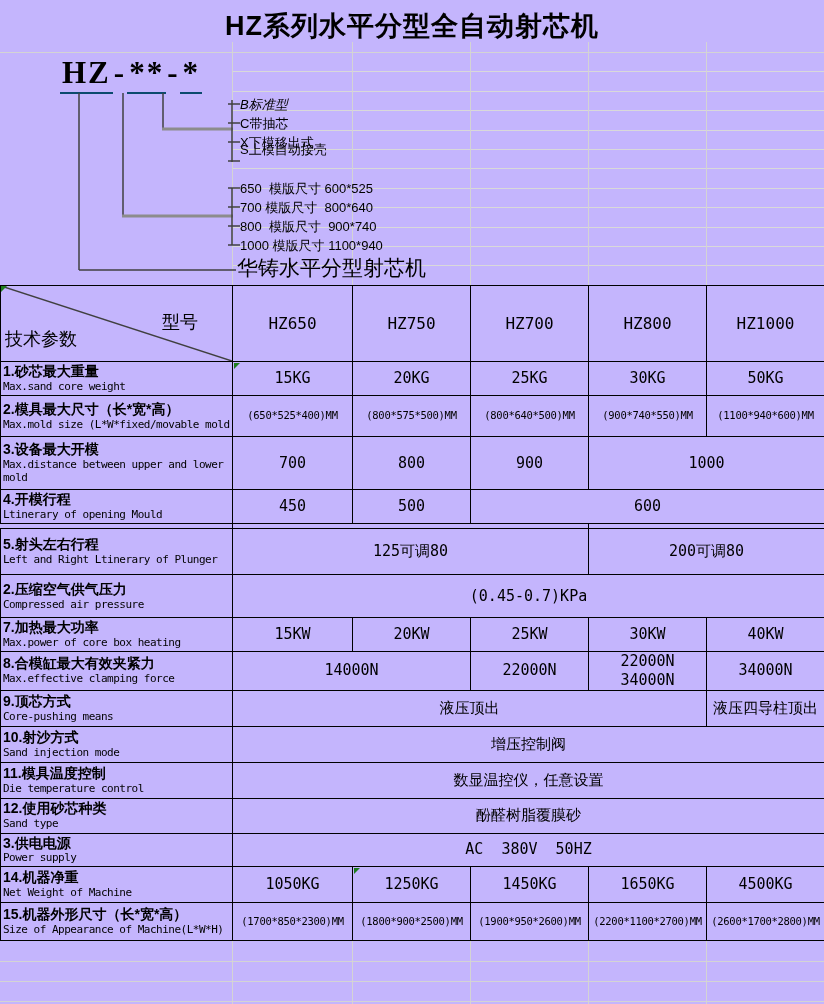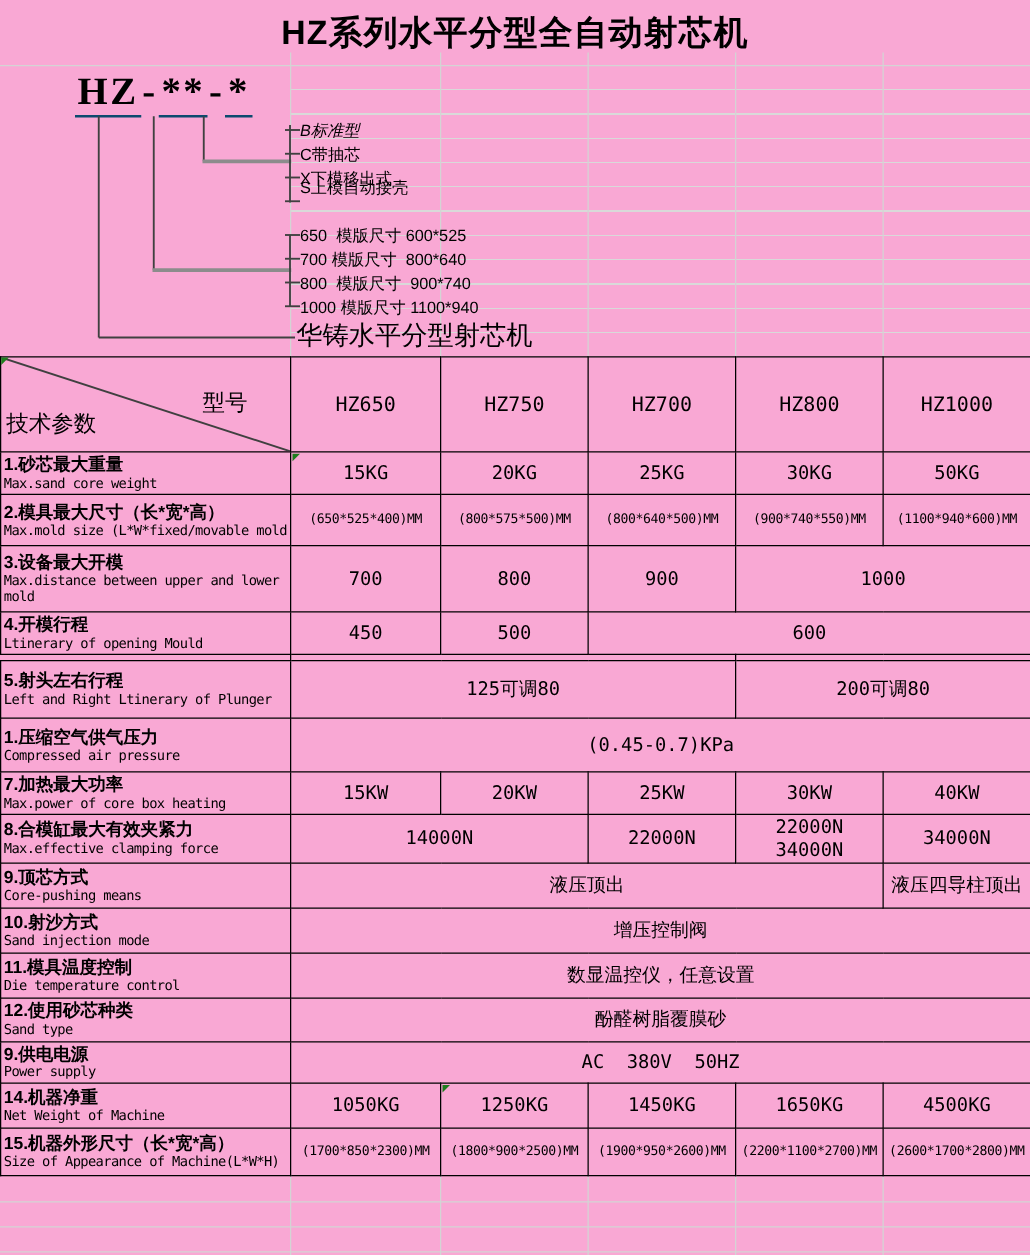--- a/index.html
+++ b/index.html
@@ -1,16 +1,16 @@
 <!DOCTYPE html>
 <html><head>
 <meta charset="utf-8">
 <style>
   html,body{margin:0;padding:0;background:#fff;}
-  #canvas{position:relative;width:824px;height:1004px;background:#f9a8d4;overflow:hidden;
+  #canvas{position:relative;width:824px;height:1004px;background:#c4b5fd;overflow:hidden;
           font-family:"Liberation Sans",sans-serif;color:#000;}
 
   
   .hline,.vline{position:absolute;background:#d4d4d4;}
   .hline{height:1px;}
   .vline{width:1px;}
   .grid-top{position:absolute;left:232px;top:52px;width:592px;height:233px;
             background:repeating-linear-gradient(to bottom,#d9d9d9 0 1px,transparent 1px 19.4px);}
 
   
@@ -181,21 +181,21 @@
         <tr style="height: 46px;">
           <td class="label">
             <div class="cn">5.射头左右行程</div>
             <div class="en">Left and Right Ltinerary of Plunger</div>
           </td>
           <td class="val" colspan="3">125可调80</td>
           <td class="val" colspan="2">200可调80</td>
         </tr>
         <tr style="height: 43px;">
           <td class="label">
-            <div class="cn">1.压缩空气供气压力</div>
+            <div class="cn">2.压缩空气供气压力</div>
             <div class="en">Compressed air pressure</div>
           </td>
           <td class="val" colspan="5">(0.45-0.7)KPa</td>
         </tr>
         <tr style="height: 33px;">
           <td class="label">
             <div class="cn">7.加热最大功率</div>
             <div class="en">Max.power of core box heating</div>
           </td>
           <td class="val">15KW</td>
@@ -239,21 +239,21 @@
         </tr>
         <tr style="height: 35px;">
           <td class="label">
             <div class="cn">12.使用砂芯种类</div>
             <div class="en">Sand type</div>
           </td>
           <td class="val" colspan="5">酚醛树脂覆膜砂</td>
         </tr>
         <tr style="height: 33px;">
           <td class="label">
-            <div class="cn">9.供电电源</div>
+            <div class="cn">3.供电电源</div>
             <div class="en">Power supply</div>
           </td>
           <td class="val" colspan="5">AC  380V  50HZ</td>
         </tr>
         <tr style="height: 36px;">
           <td class="label">
             <div class="cn">14.机器净重</div>
             <div class="en">Net Weight of Machine</div>
           </td>
           <td class="val">1050KG</td>

